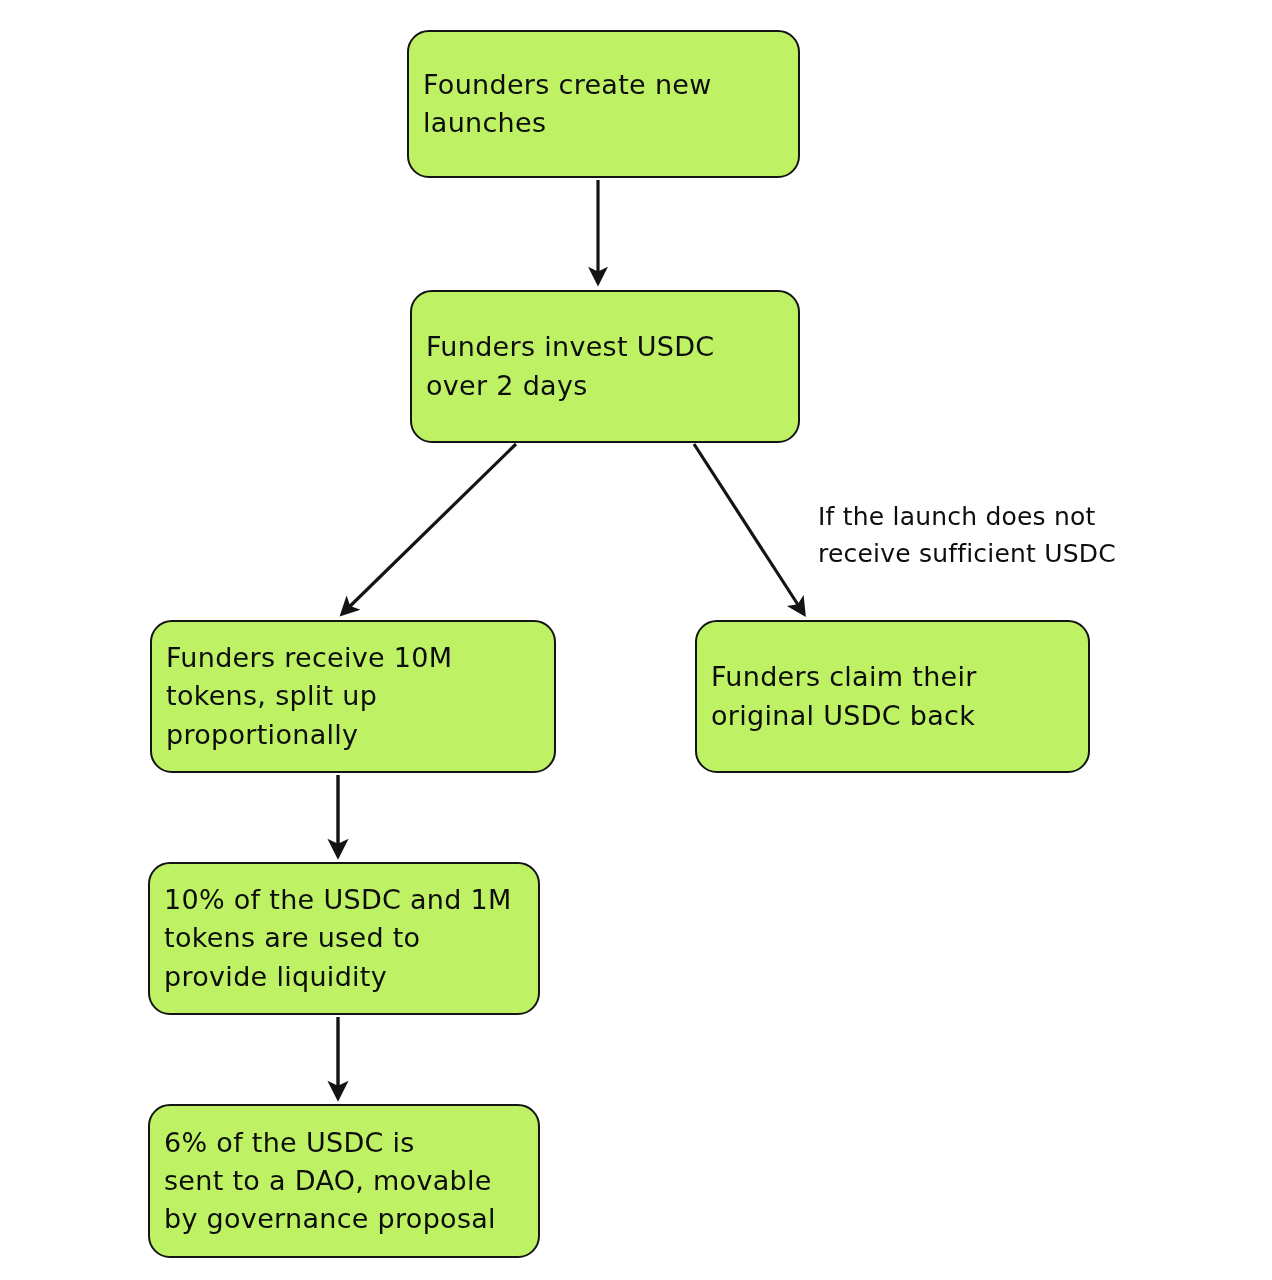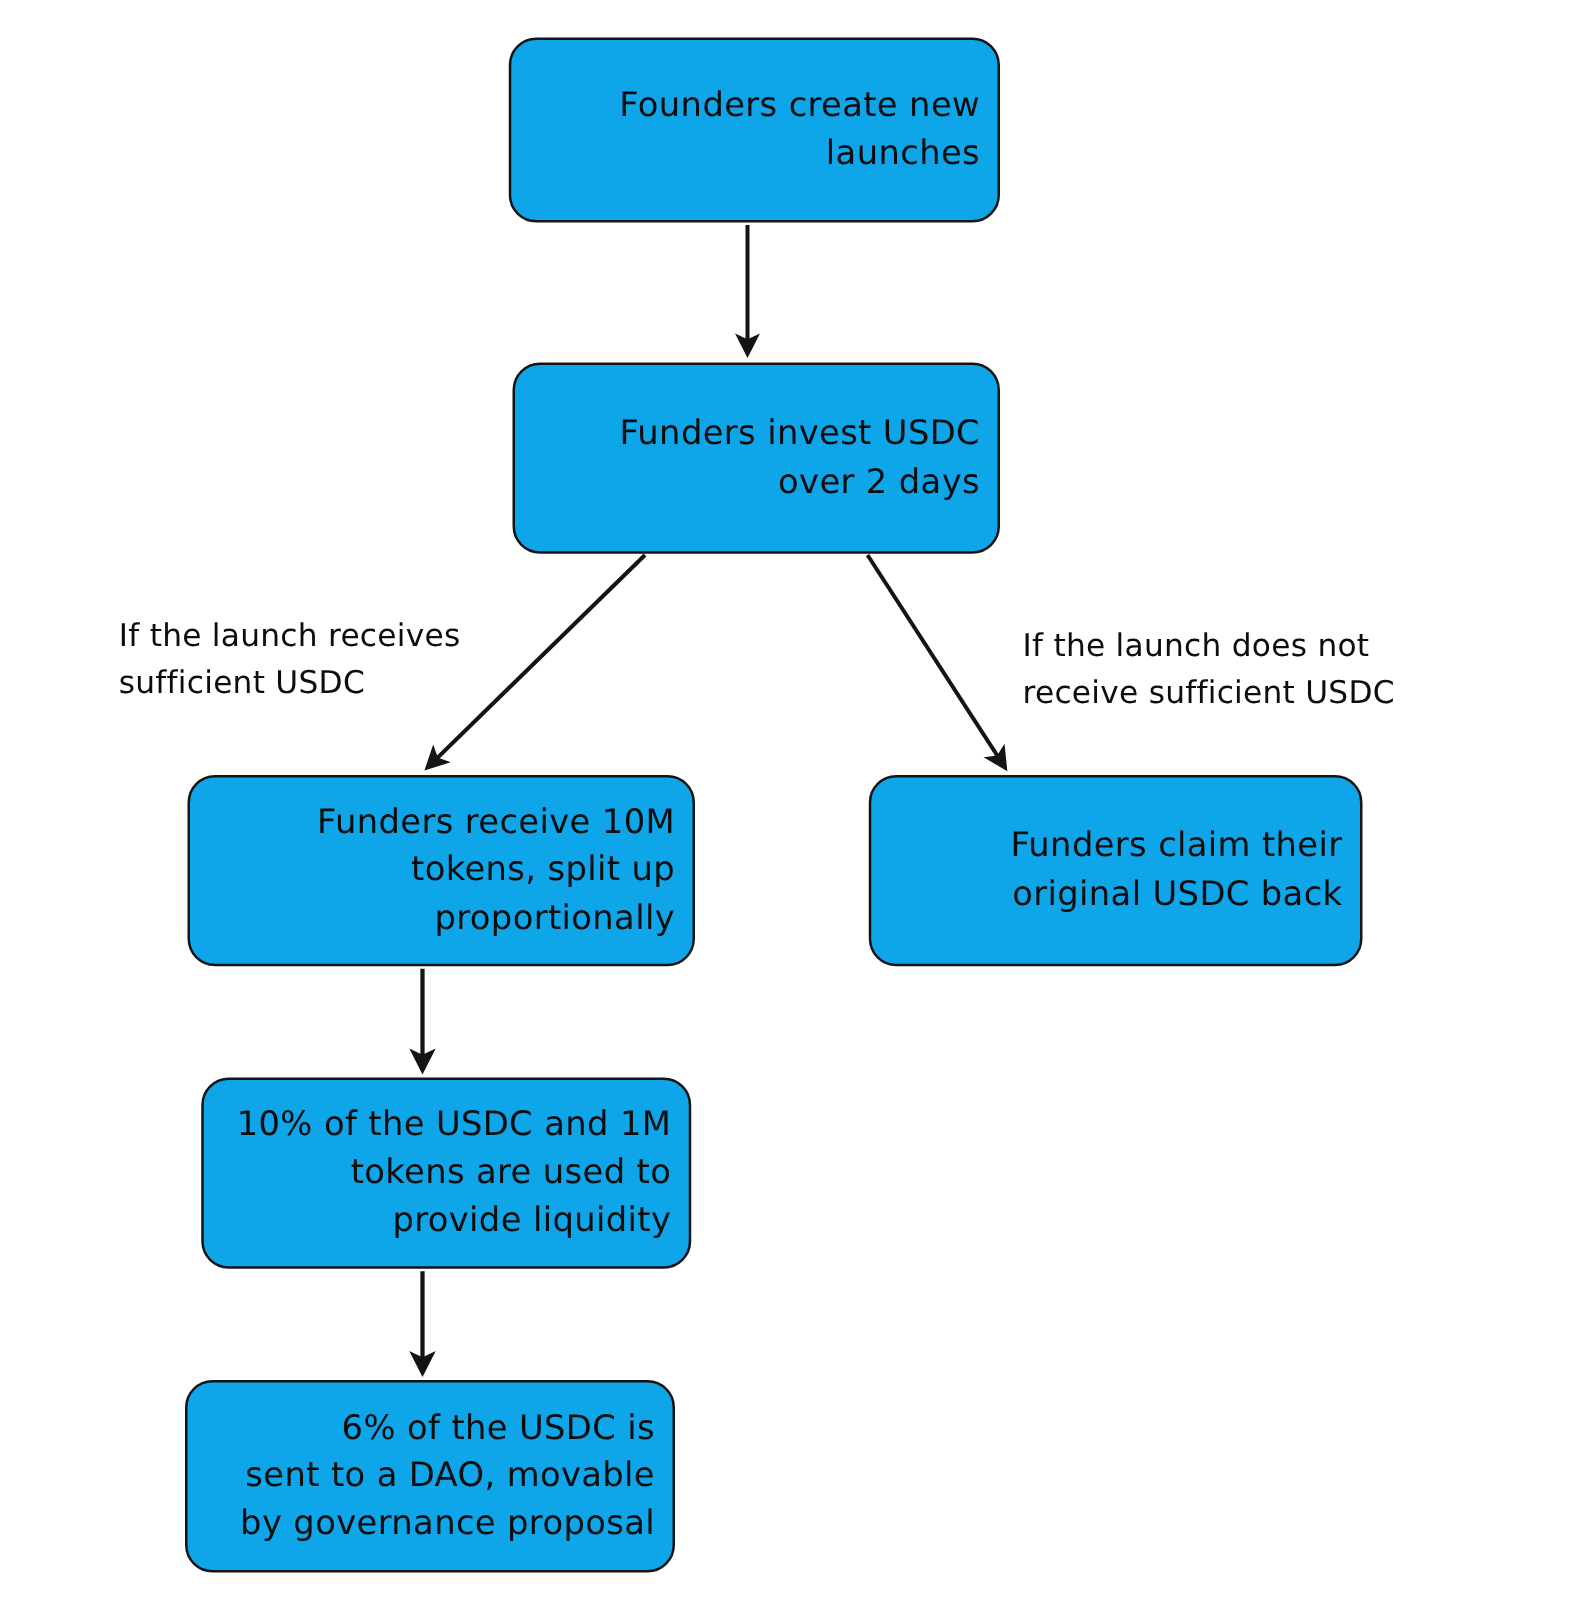--- a/index.html
+++ b/index.html
@@ -24,25 +24,25 @@
     left: 0;
     width: 1272px;
     height: 1280px;
     pointer-events: none;
   }
   .node {
     position: absolute;
     box-sizing: border-box;
     border: 2.5px solid #141414;
     border-radius: 22px;
-    background: #0ea5e9;
+    background: #bef264;
     display: flex;
     align-items: center;
     justify-content: center;
-    text-align: right;
+    text-align: left;
   }
   .node-label {
     display: block;
     width: 100%;
     padding: 0 14px;
     box-sizing: border-box;
     font-family: "DejaVu Sans", sans-serif;
     font-size: 27px;
     line-height: 1.42;
     letter-spacing: 0.3px;
@@ -108,31 +108,29 @@
     <span class="node-label">Funders receive 10M
 tokens, split up
 proportionally</span>
   </div>
 
   <div class="node" style="left:695px; top:620px; width:395px; height:153px;">
     <span class="node-label">Funders claim their
 original USDC back</span>
   </div>
 
-  <div class="node" style="left:148px; top:862px; width:392px; height:153px;margin-left:13px;">
+  <div class="node" style="left:148px; top:862px; width:392px; height:153px;">
     <span class="node-label">10% of the USDC and 1M
 tokens are used to
 provide liquidity</span>
   </div>
 
   <div class="node" style="left:148px; top:1104px; width:392px; height:154px;">
     <span class="node-label">6% of the USDC is
 sent to a DAO, movable
 by governance proposal</span>
   </div>
 
-  <div class="edge-label left-label" style="left:95px; top:490px;">If the launch receives
-sufficient USDC</div>
 
   <div class="edge-label right-label" style="left:818px; top:498px;">If the launch does not
 receive sufficient USDC</div>
 
 </div>
 
 </body></html>

